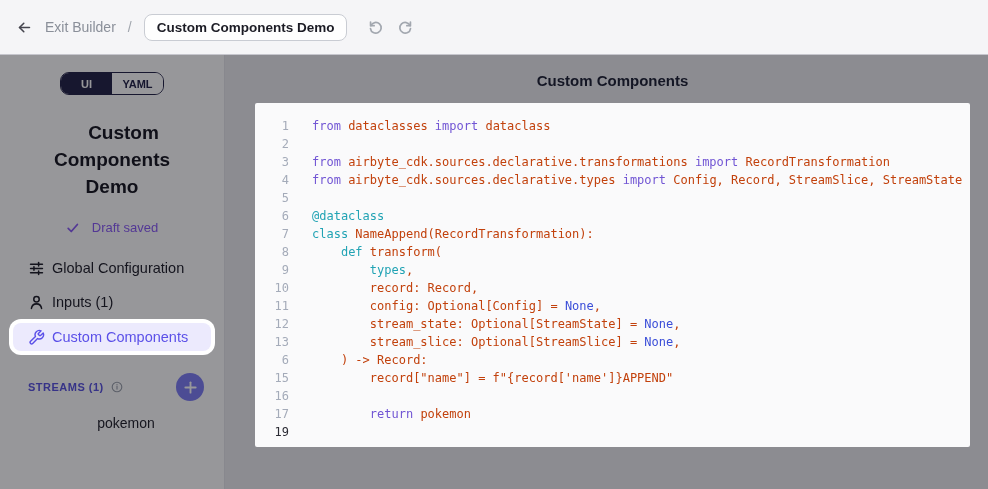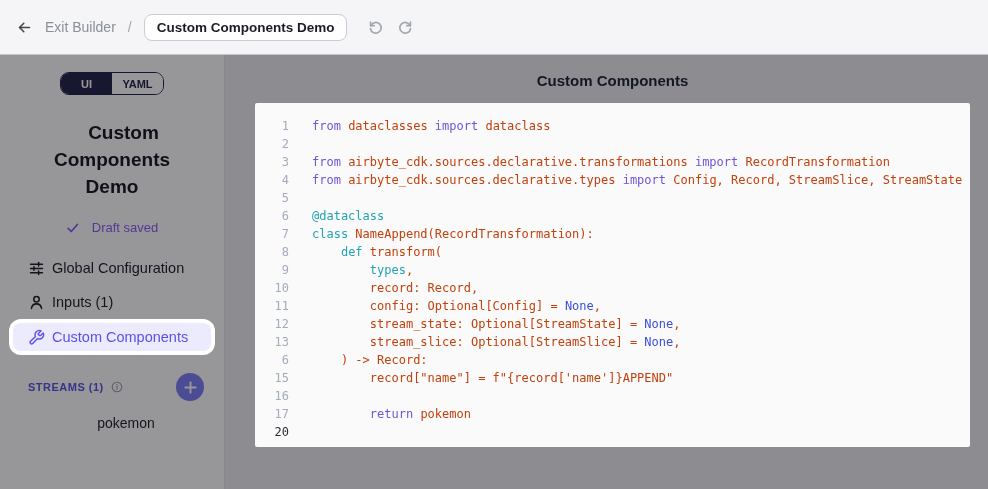--- a/index.html
+++ b/index.html
@@ -244,21 +244,21 @@
             </div>
             <div class="cl">
               <span class="ln">16</span>
               <span class="lt">&nbsp;</span>
             </div>
             <div class="cl">
               <span class="ln">17</span>
               <span class="lt"><span class="tok-d">        </span><span class="tok-k">return</span><span class="tok-d"> pokemon</span></span>
             </div>
             <div class="cl">
-              <span class="ln active">20</span>
+              <span class="ln active">19</span>
               <span class="lt">&nbsp;</span>
             </div>
           </div>
       </div>
     </main>
 
     <div class="dim-overlay"></div>
   </div>
 </div>
 

